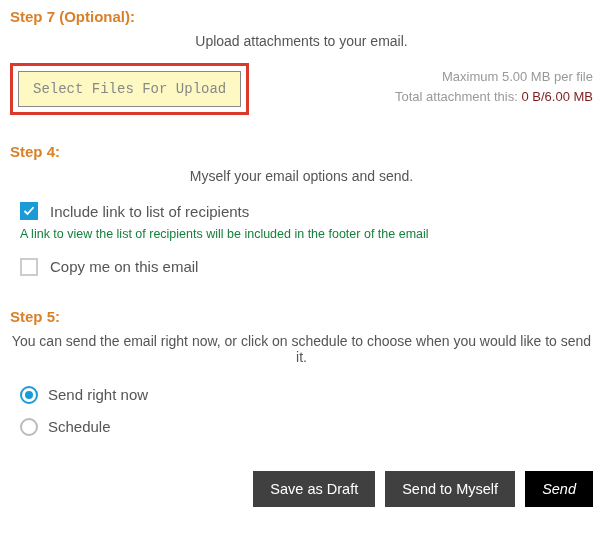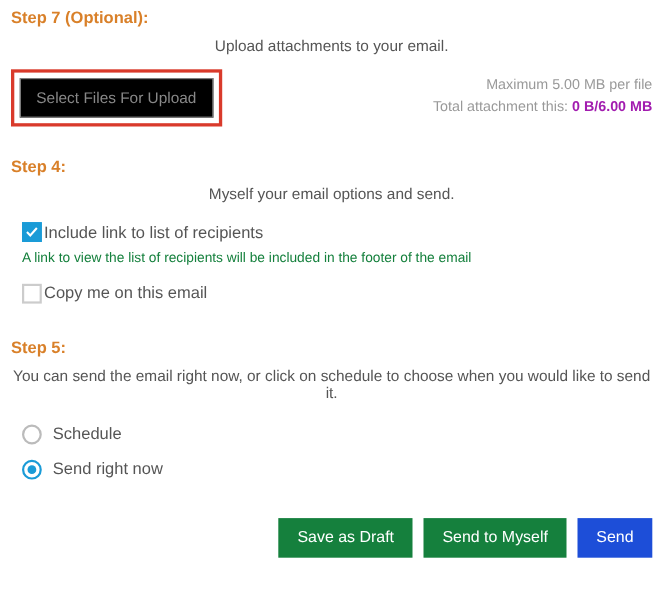--- a/index.html
+++ b/index.html
@@ -29,38 +29,39 @@
       justify-content: space-between;
       margin-bottom: 8px;
     }
     .highlight-box {
       border: 3px solid #d93a2b;
       padding: 5px;
       display: inline-block;
     }
     .select-files-btn {
       border: 1px solid #888;
-      background: #000000;
+      background: #fef9c3;
       color: #888;
       font-size: 14px;
       padding: 9px 14px;
       cursor: pointer;
+      font-family: Liberation Mono, monospace;
     }
     .upload-info {
       text-align: right;
       color: #999;
       font-size: 13px;
       line-height: 1.5;
       padding-top: 4px;
     }
-    .upload-info .bold { font-weight: bold; color: #a21caf; }
+    .upload-info .bold { font-weight: normal; color: #7f1d1d; }
     .option-row {
       display: flex;
       align-items: center;
-      gap: 2px;
+      gap: 12px;
       padding: 4px 0;
       margin-left: 10px;
     }
     .checkbox {
       width: 18px;
       height: 18px;
       border: 2px solid #ccc;
       display: inline-flex;
       align-items: center;
       justify-content: center;
@@ -117,22 +118,22 @@
       gap: 10px;
       margin-top: 28px;
     }
     .btn {
       border: none;
       color: #fff;
       font-size: 14.5px;
       padding: 10px 17px;
       cursor: pointer;
     }
-    .btn-blue { background: #15803d; }
-    .btn-orange-disabled { background: #1d4ed8; cursor: default; }
+    .btn-blue { background: #404040; }
+    .btn-orange-disabled { background: #000000; cursor: default; font-style: italic; }
   </style>
 </head>
 <body>
 
 <div>
   <div class="step-heading">Step 7 (Optional):</div>
   <div class="step-desc">Upload attachments to your email.</div>
   <div class="upload-row">
     <div class="highlight-box">
       <button class="select-files-btn">Select Files For Upload</button>
@@ -167,28 +168,28 @@
     <span class="option-label">Copy me on this email</span>
   </div>
 </div>
 
 <div class="step5-section">
   <div class="step-heading">Step 5:</div>
   <div class="step-desc">You can send the email right now, or click on schedule to choose when you would like to send it.</div>
 
   <div class="radio-group">
     <div class="radio-row">
-      <span class="radio unselected"></span>
-      <span class="option-label">Schedule</span>
-    </div>
-    <div class="radio-row">
       <span class="radio selected">
           <span class="dot"></span>
         </span>
       <span class="option-label">Send right now</span>
+    </div>
+    <div class="radio-row">
+      <span class="radio unselected"></span>
+      <span class="option-label">Schedule</span>
     </div>
   </div>
 </div>
 
 <div class="button-row">
   <button class="btn btn-blue">Save as Draft</button>
   <button class="btn btn-blue">Send to Myself</button>
   <button class="btn btn-orange-disabled">Send</button>
 </div>
 

